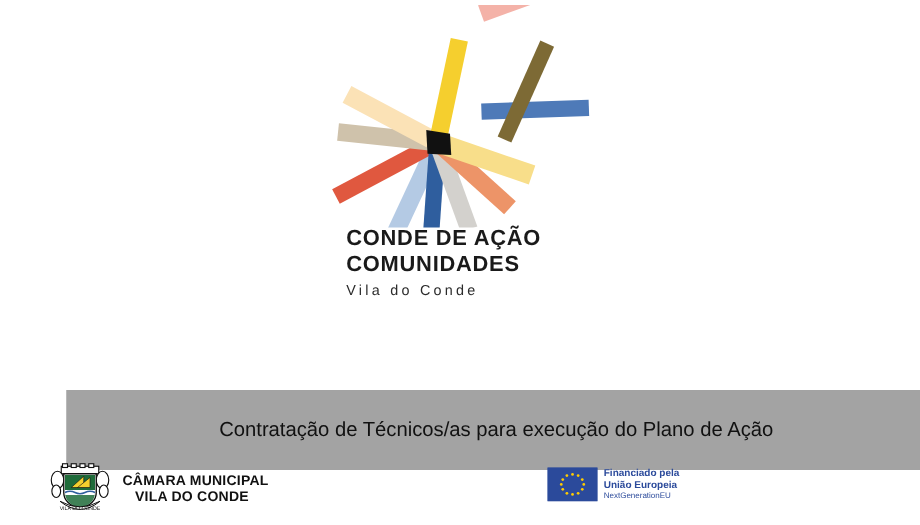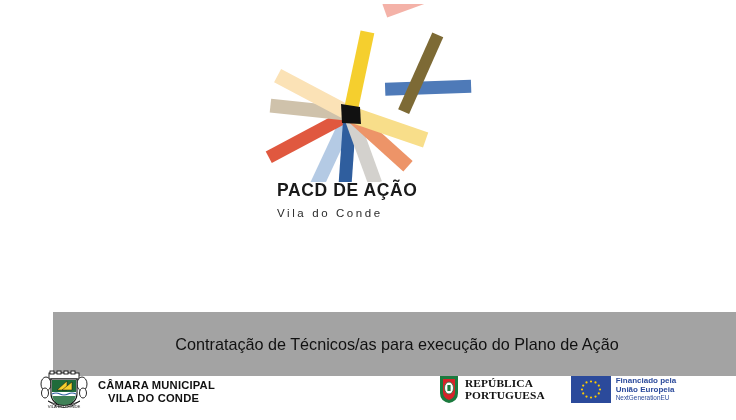--- a/index.html
+++ b/index.html
@@ -231,21 +231,22 @@
       </g>
 
       <g>
         <polygon points="-9,-10 10,-7 11,10 -8,9" fill="#111111"></polygon>
       </g>
     </g>
   </svg>
 </div>
 
 <div id="logo-wordmark">
-  <div class="wordmark-line">PACD DE AÇÃO</div>
+  <div class="wordmark-line">CONDE DE AÇÃO</div>
+  <div class="wordmark-line">COMUNIDADES</div>
   <div class="wordmark-sub">Vila do Conde</div>
 </div>
 
 <div id="title-banner">
   <div class="banner-line">Contratação de Técnicos/as para execução do Plano de Ação</div>
 </div>
 
 <div id="footer-bar">
 
   <div id="municipality-logo">
@@ -285,32 +286,20 @@
     </svg>
     <div id="municipality-text">
       <div class="muni-line">CÂMARA MUNICIPAL</div>
       <div class="muni-line indent">VILA DO CONDE</div>
     </div>
   </div>
 
   <div id="funding-logos">
 
 
-    <div id="republica-logo">
-      <svg id="republica-mark" viewBox="0 0 22 30" xmlns="http://www.w3.org/2000/svg">
-        <path d="M2 2 H20 V19 Q20 27 11 29 Q2 27 2 19 Z" fill="#1b7a3e"></path>
-        <path d="M5 5 H17 V18 Q17 24 11 26 Q5 24 5 18 Z" fill="#d8222a"></path>
-        <ellipse cx="11" cy="14" rx="4.5" ry="6" fill="#ffffff" stroke="#1b7a3e" stroke-width="0.8"></ellipse>
-        <rect x="9.4" y="11" width="3.2" height="6" fill="#1b7a3e"></rect>
-      </svg>
-      <div id="republica-text">
-        <div class="rep-line">REPÚBLICA</div>
-        <div class="rep-line">PORTUGUESA</div>
-      </div>
-    </div>
 
     <div id="eu-logo">
       <svg id="eu-flag" viewBox="0 0 40 27" xmlns="http://www.w3.org/2000/svg">
         <rect width="40" height="27" fill="#2b4a9b"></rect>
         <g fill="#ffcc00">
           <circle cx="20" cy="5.5" r="1.1"></circle>
           <circle cx="24.5" cy="6.4" r="1.1"></circle>
           <circle cx="27.8" cy="9.6" r="1.1"></circle>
           <circle cx="29" cy="13.5" r="1.1"></circle>
           <circle cx="27.8" cy="17.4" r="1.1"></circle>

